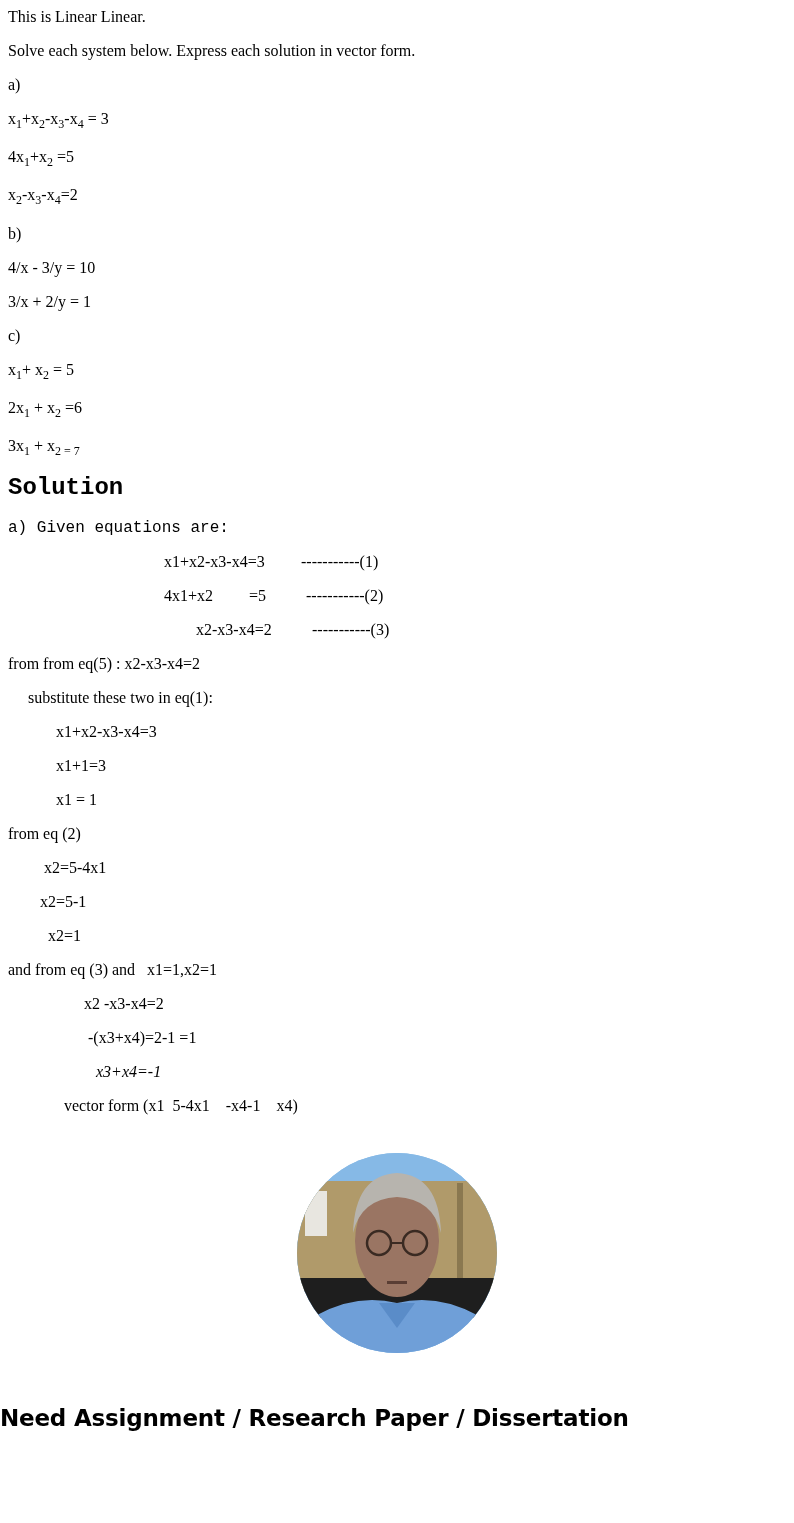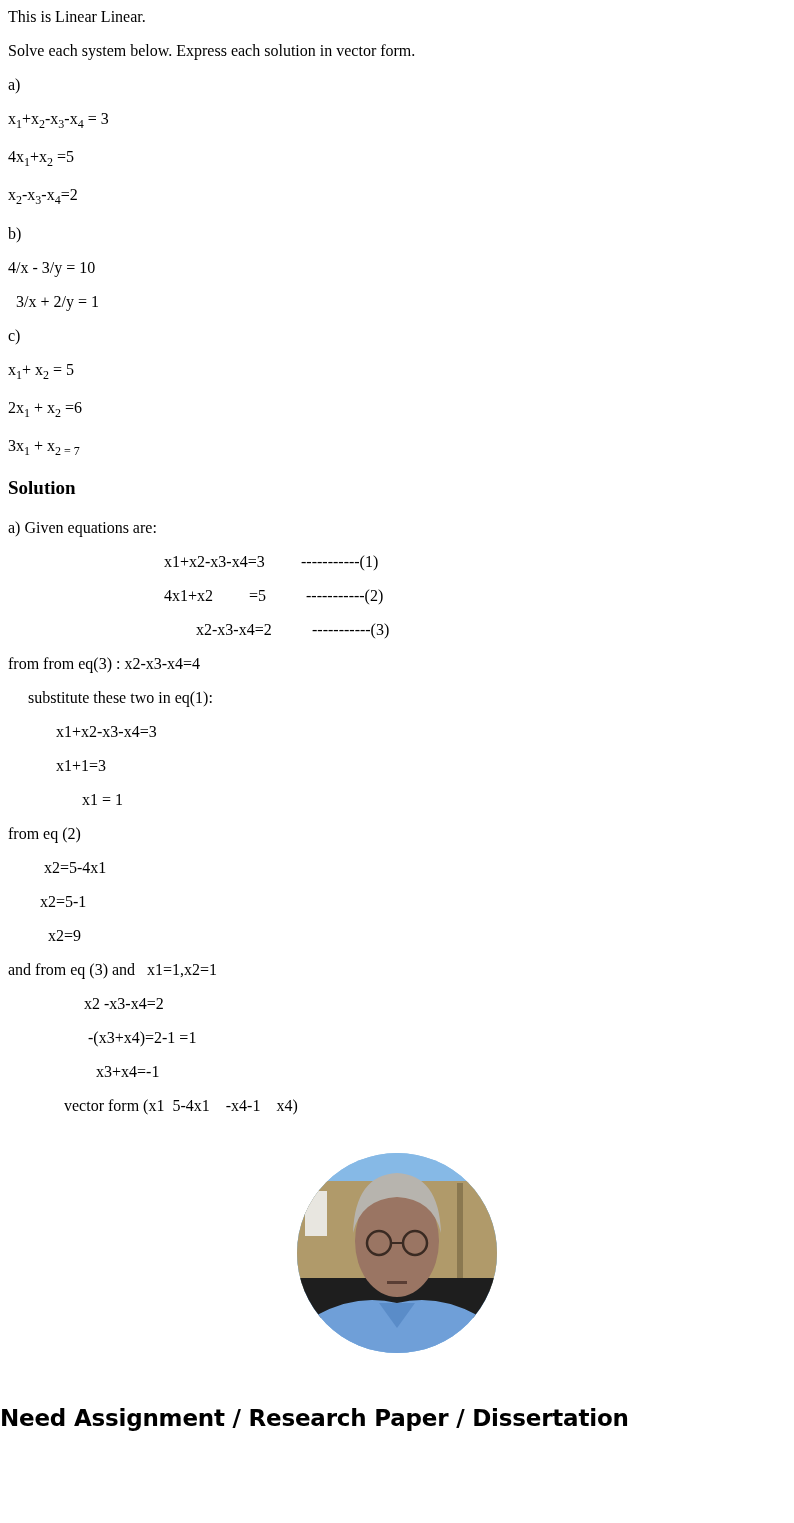--- a/index.html
+++ b/index.html
@@ -28,21 +28,22 @@
       line-height: 18px;
       font-size: 16px;
     }
     sub {
       font-size: 12px;
       vertical-align: -4px;
       line-height: 0;
     }
     .h3 {
       font-weight: bold;
-      font-size: 19px;
+      font-size: 24px;
+      font-family: Liberation Mono, monospace;
     }
     .photo {
       position: absolute;
       left: 297px;
       top: 1153px;
       width: 200px;
       height: 200px;
       border-radius: 50%;
       overflow: hidden;
       background: #86b9e6;
@@ -73,56 +74,56 @@
   <div class="line" style="top:76px;left:0;">a)</div>
 
   <div class="line" style="top:110px;left:0;"><span>x</span><sub>1</sub><span>+x</span><sub>2</sub><span>-x</span><sub>3</sub><span>-x</span><sub>4</sub><span> = 3</span></div>
 
   <div class="line" style="top:148px;left:0;"><span>4x</span><sub>1</sub><span>+x</span><sub>2</sub><span> =5</span></div>
 
   <div class="line" style="top:186px;left:0;"><span>x</span><sub>2</sub><span>-x</span><sub>3</sub><span>-x</span><sub>4</sub><span>=2</span></div>
 
   <div class="line" style="top:225px;left:0;">b)</div>
   <div class="line" style="top:259px;left:0;">4/x - 3/y = 10</div>
-  <div class="line" style="top:293px;left:8px;text-align:center;">3/x + 2/y = 1</div>
+  <div class="line" style="top:293px;left:0;text-align:center;">3/x + 2/y = 1</div>
 
   <div class="line" style="top:327px;left:0;">c)</div>
 
   <div class="line" style="top:361px;left:0;"><span>x</span><sub>1</sub><span>+ x</span><sub>2</sub><span> = 5</span></div>
 
   <div class="line" style="top:399px;left:0;"><span>2x</span><sub>1</sub><span> + x</span><sub>2</sub><span> =6</span></div>
 
   <div class="line" style="top:437px;left:0;"><span>3x</span><sub>1</sub><span> + x</span><sub>2 = 7</sub></div>
 
   <div class="line h3" style="top:479px;left:0;">Solution</div>
 
-  <div class="line" style="top:519px;left:0;">a) Given equations are:</div>
+  <div class="line" style="top:519px;left:0;font-family:Liberation Mono, monospace;">a) Given equations are:</div>
 
   <div class="line" style="top:553px;left:156px;">x1+x2-x3-x4=3</div>
   <div class="line" style="top:553px;left:293px;">-----------(1)</div>
 
   <div class="line" style="top:587px;left:156px;">4x1+x2         =5</div>
   <div class="line" style="top:587px;left:298px;">-----------(2)</div>
 
   <div class="line" style="top:621px;left:188px;">x2-x3-x4=2</div>
   <div class="line" style="top:621px;left:304px;">-----------(3)</div>
 
-  <div class="line" style="top:655px;left:0;">from from eq(3) : x2-x3-x4=4</div>
+  <div class="line" style="top:655px;left:0;">from from eq(5) : x2-x3-x4=2</div>
   <div class="line" style="top:689px;left:20px;">substitute these two in eq(1):</div>
   <div class="line" style="top:723px;left:48px;">x1+x2-x3-x4=3</div>
   <div class="line" style="top:757px;left:48px;">x1+1=3</div>
-  <div class="line" style="top:791px;left:48px;margin-left:26px;">x1 = 1</div>
+  <div class="line" style="top:791px;left:48px;">x1 = 1</div>
   <div class="line" style="top:825px;left:0;">from eq (2)</div>
   <div class="line" style="top:859px;left:36px;">x2=5-4x1</div>
   <div class="line" style="top:893px;left:32px;">x2=5-1</div>
-  <div class="line" style="top:927px;left:40px;">x2=9</div>
+  <div class="line" style="top:927px;left:40px;">x2=1</div>
   <div class="line" style="top:961px;left:0;">and from eq (3) and   x1=1,x2=1</div>
   <div class="line" style="top:995px;left:76px;">x2 -x3-x4=2</div>
   <div class="line" style="top:1029px;left:80px;">-(x3+x4)=2-1 =1</div>
-  <div class="line" style="top:1063px;left:88px;">x3+x4=-1</div>
+  <div class="line" style="top:1063px;left:88px;font-style:italic;">x3+x4=-1</div>
   <div class="line" style="top:1097px;left:56px;text-align:center;">vector form (x1  5-4x1    -x4-1    x4)</div>
 </div>
 
 <div class="photo">
   <svg width="200" height="200" viewBox="0 0 200 200">
     <rect x="0" y="0" width="200" height="200" fill="#86b9e6"></rect>
     <rect x="0" y="28" width="200" height="110" fill="#b09a6a"></rect>
     <rect x="8" y="38" width="22" height="45" fill="#e8e6e0"></rect>
     <rect x="160" y="30" width="6" height="110" fill="#8a7850"></rect>
     <rect x="0" y="125" width="200" height="40" fill="#1e1e1e"></rect>

